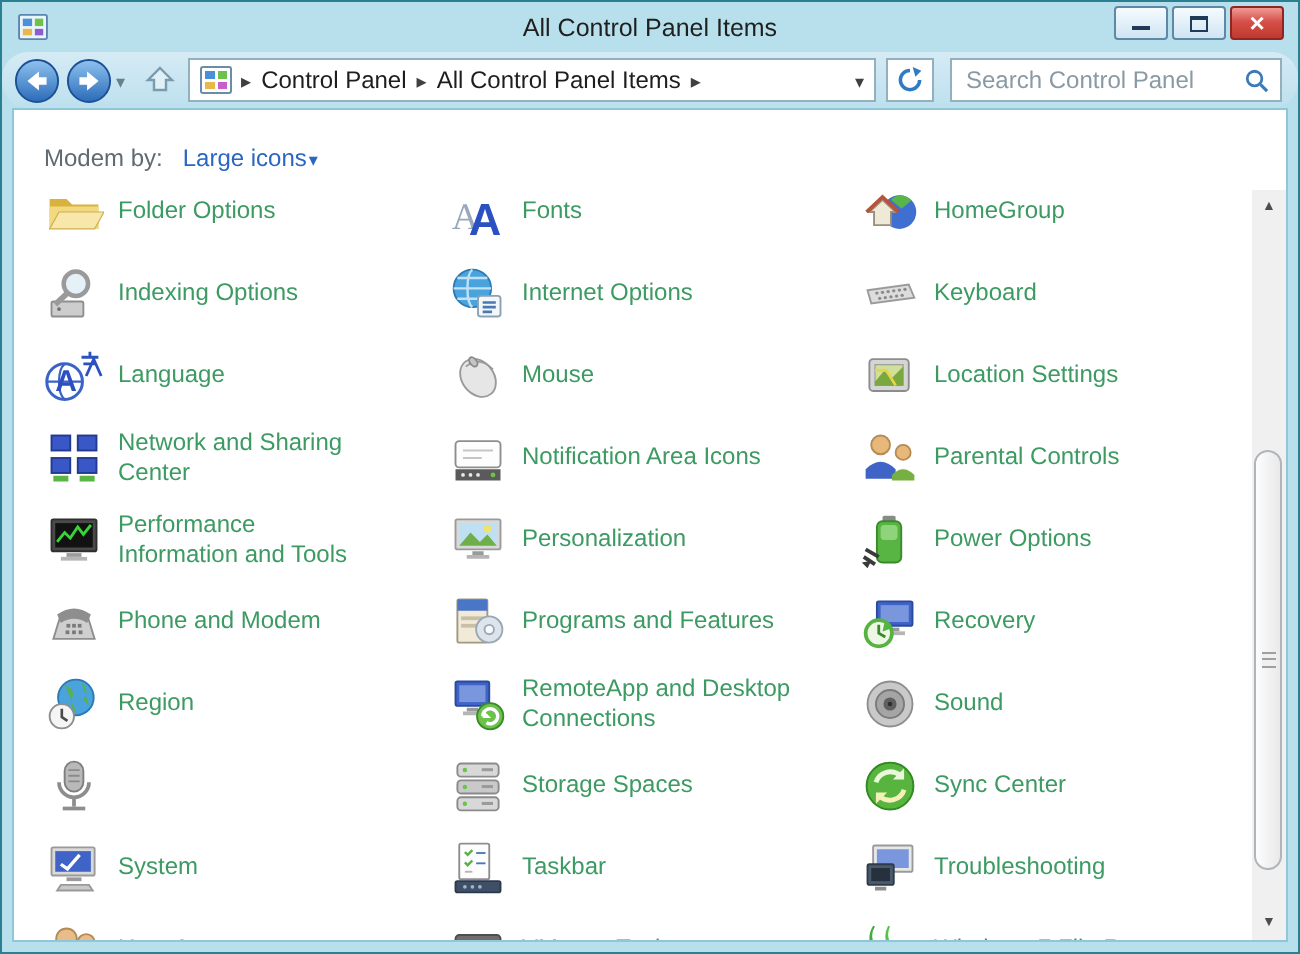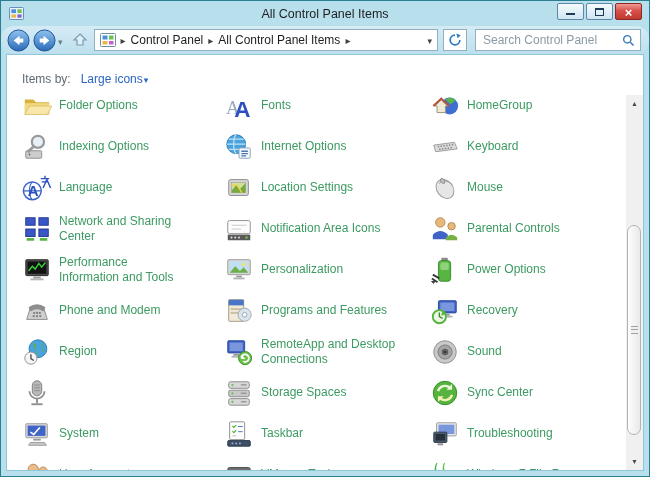--- a/index.html
+++ b/index.html
@@ -160,21 +160,21 @@
       <svg width="13" height="13" viewBox="0 0 16 16">
           <circle cx="6.5" cy="6.5" r="4.5" fill="none" stroke="#3a7ab8" stroke-width="1.7"></circle>
           <line x1="10.2" y1="10.2" x2="14.2" y2="14.2" stroke="#3a7ab8" stroke-width="1.9"></line>
         </svg>
     </span>
   </div>
 
   <div class="content">
     <div class="page-header">
       <span class="view-by">
-        <span class="view-by-label">Items by:</span>
+        <span class="view-by-label">Modem by:</span>
         <span class="view-by-value">
           <span>Large icons</span>
           <span class="dd"></span>
         </span>
       </span>
     </div>
     <div class="viewport">
       <div class="grid">
           <div class="cell col1">
             <span class="item-icon">
@@ -253,40 +253,40 @@
             <span class="item-icon">
               <svg viewBox="0 0 32 32">
                 <circle cx="11" cy="19" r="9.5" fill="none" stroke="#3a62c8" stroke-width="1.6"></circle>
                 <path d="M11 9.5c-4 3.5-4 15.5 0 19M2 19h18" fill="none" stroke="#3a62c8" stroke-width="1.2"></path>
                 <text x="6" y="24" font-size="16" font-weight="bold" fill="#2b50c0">A</text>
                 <path d="M20 6h9m-8 3.5h7M24.5 3v3m-2 10l4-9 4 9" fill="none" stroke="#2b50c0" stroke-width="1.5"></path>
               </svg>
             </span>
             <span class="item-label">Language</span>
           </div>
+          <div class="cell col3">
+            <span class="item-icon">
+              <svg viewBox="0 0 32 32">
+                <ellipse cx="16" cy="17" rx="8.5" ry="11" transform="rotate(-38 16 17)" fill="#e6e6e6" stroke="#9a9a9a"></ellipse>
+                <path d="M9.5 11q7-6 14.5 1.5" fill="none" stroke="#9a9a9a"></path>
+                <ellipse cx="13.5" cy="8.5" rx="1.8" ry="2.8" transform="rotate(-38 13.5 8.5)" fill="#c4c4c4" stroke="#8a8a8a"></ellipse>
+              </svg>
+            </span>
+            <span class="item-label">Mouse</span>
+          </div>
           <div class="cell col2">
             <span class="item-icon">
               <svg viewBox="0 0 32 32">
                 <rect x="5" y="7" width="21" height="17" rx="2" fill="#d5d5d5" stroke="#8c8c8c"></rect>
                 <rect x="8" y="10" width="15" height="11" fill="#cfe09a" stroke="#8c8c8c" stroke-width="0.5"></rect>
                 <path d="M8 19l5-6 4 4 6-6v10H8z" fill="#7aa83e"></path>
                 <path d="M8 13h6l5 8" stroke="#e8d44a" fill="none" stroke-width="1.5"></path>
               </svg>
             </span>
             <span class="item-label">Location Settings</span>
-          </div>
-          <div class="cell col3">
-            <span class="item-icon">
-              <svg viewBox="0 0 32 32">
-                <ellipse cx="16" cy="17" rx="8.5" ry="11" transform="rotate(-38 16 17)" fill="#e6e6e6" stroke="#9a9a9a"></ellipse>
-                <path d="M9.5 11q7-6 14.5 1.5" fill="none" stroke="#9a9a9a"></path>
-                <ellipse cx="13.5" cy="8.5" rx="1.8" ry="2.8" transform="rotate(-38 13.5 8.5)" fill="#c4c4c4" stroke="#8a8a8a"></ellipse>
-              </svg>
-            </span>
-            <span class="item-label">Mouse</span>
           </div>
           <div class="cell col1">
             <span class="item-icon">
               <svg viewBox="0 0 32 32">
                 <g stroke="#223a8e">
                   <rect x="4" y="4" width="10" height="8" fill="#3a57c8"></rect>
                   <rect x="18" y="4" width="10" height="8" fill="#3a57c8"></rect>
                   <rect x="4" y="16" width="10" height="8" fill="#3a57c8"></rect>
                   <rect x="18" y="16" width="10" height="8" fill="#3a57c8"></rect>
                 </g>

